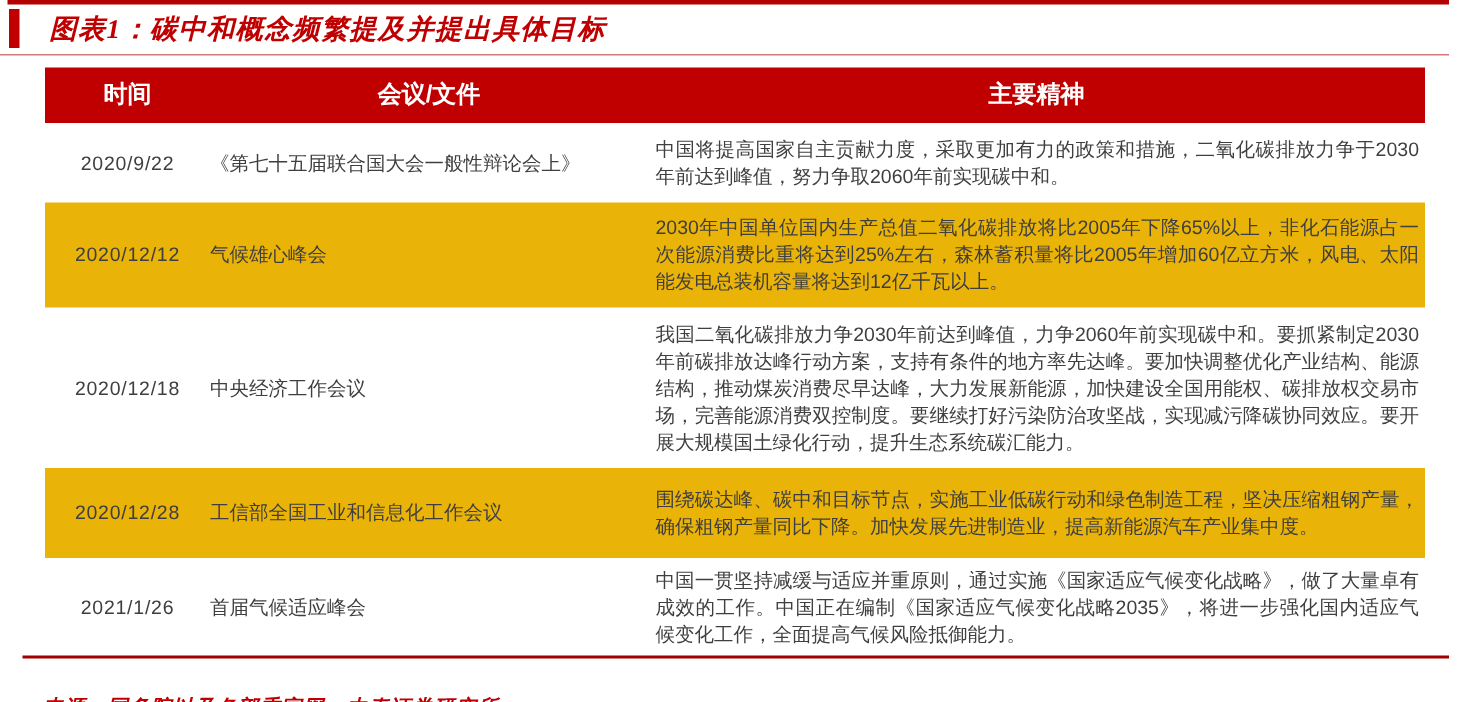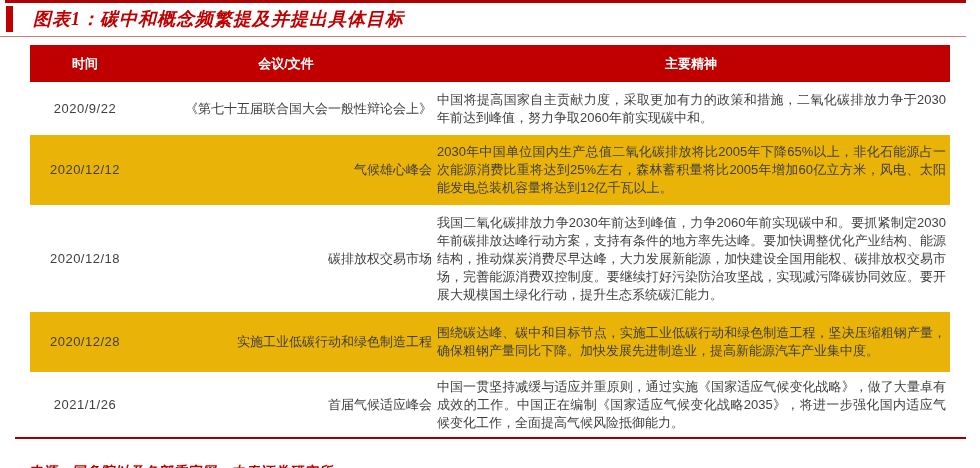--- a/index.html
+++ b/index.html
@@ -38,29 +38,29 @@
     position: absolute; left: 30px; top: 45px;
     width: 920px; border-collapse: collapse; table-layout: fixed;
   }
   col.c1 { width: 110px; }
   col.c2 { width: 292px; }
   col.c3 { width: 518px; }
 
   thead tr { height: 37px; }
   th {
     background: #c00000; color: #ffffff;
-    font-size: 13px; font-weight: bold;
+    font-size: 16px; font-weight: bold;
     text-align: center; vertical-align: middle;
   }
   tbody td {
     color: #3f3f3f; font-size: 13px; line-height: 18px;
     vertical-align: middle;
   }
   td.c-date   { text-align: center; letter-spacing: 0.5px; }
-  td.c-meeting{ text-align: right; }
+  td.c-meeting{ text-align: left; }
   td.c-spirit { text-align: justify; padding: 6px 4px 6px 5px; }
   tr.alt td   { background: #eab308; }
   tr.r1 { height: 53px; margin-top: 25px; }
   tr.r2 { height: 70px; }
   tr.r3 { height: 107px; }
   tr.r4 { height: 60px; }
   tr.r5 { height: 65px; }
 
   .bottom-rule {
     position: absolute; left: 15px; right: 14px; top: 437px;
@@ -106,26 +106,26 @@
         <td class="c-meeting">《第七十五届联合国大会一般性辩论会上》</td>
         <td class="c-spirit">中国将提高国家自主贡献力度，采取更加有力的政策和措施，二氧化碳排放力争于2030年前达到峰值，努力争取2060年前实现碳中和。</td>
       </tr>
       <tr class="r2 alt">
         <td class="c-date">2020/12/12</td>
         <td class="c-meeting">气候雄心峰会</td>
         <td class="c-spirit">2030年中国单位国内生产总值二氧化碳排放将比2005年下降65%以上，非化石能源占一次能源消费比重将达到25%左右，森林蓄积量将比2005年增加60亿立方米，风电、太阳能发电总装机容量将达到12亿千瓦以上。</td>
       </tr>
       <tr class="r3">
         <td class="c-date">2020/12/18</td>
-        <td class="c-meeting">碳排放权交易市场</td>
+        <td class="c-meeting">中央经济工作会议</td>
         <td class="c-spirit">我国二氧化碳排放力争2030年前达到峰值，力争2060年前实现碳中和。要抓紧制定2030年前碳排放达峰行动方案，支持有条件的地方率先达峰。要加快调整优化产业结构、能源结构，推动煤炭消费尽早达峰，大力发展新能源，加快建设全国用能权、碳排放权交易市场，完善能源消费双控制度。要继续打好污染防治攻坚战，实现减污降碳协同效应。要开展大规模国土绿化行动，提升生态系统碳汇能力。</td>
       </tr>
       <tr class="r4 alt">
         <td class="c-date">2020/12/28</td>
-        <td class="c-meeting">实施工业低碳行动和绿色制造工程</td>
+        <td class="c-meeting">工信部全国工业和信息化工作会议</td>
         <td class="c-spirit">围绕碳达峰、碳中和目标节点，实施工业低碳行动和绿色制造工程，坚决压缩粗钢产量，确保粗钢产量同比下降。加快发展先进制造业，提高新能源汽车产业集中度。</td>
       </tr>
       <tr class="r5">
         <td class="c-date">2021/1/26</td>
         <td class="c-meeting">首届气候适应峰会</td>
         <td class="c-spirit">中国一贯坚持减缓与适应并重原则，通过实施《国家适应气候变化战略》，做了大量卓有成效的工作。中国正在编制《国家适应气候变化战略2035》，将进一步强化国内适应气候变化工作，全面提高气候风险抵御能力。</td>
       </tr>
     </tbody>
   </table>
 

